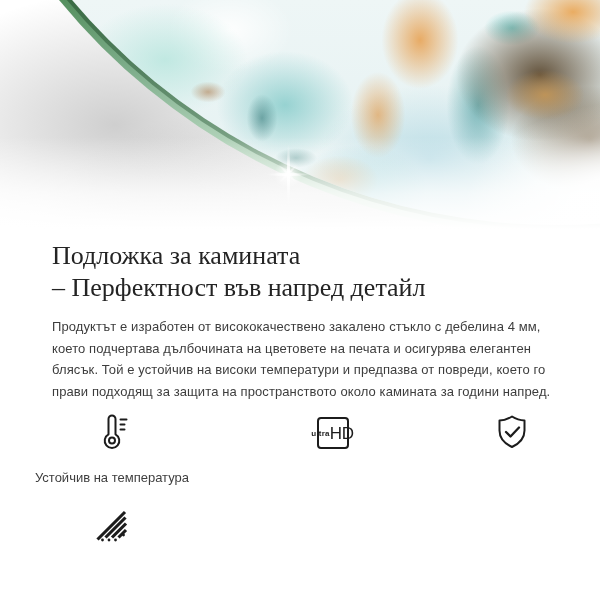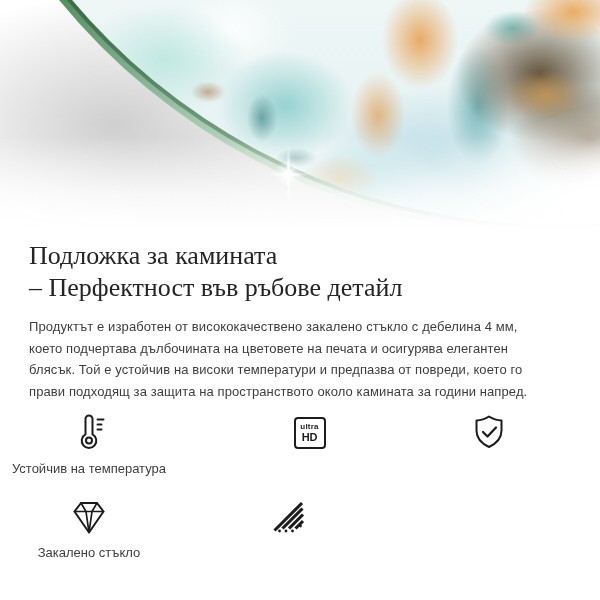--- a/index.html
+++ b/index.html
@@ -47,36 +47,36 @@
     background:linear-gradient(to bottom, rgba(255,255,255,0), #fff 45%, #fff 55%, rgba(255,255,255,0));}
   .sparkle .ray-h{position:absolute;left:-22px;top:-1.5px;width:44px;height:3px;border-radius:50%;
     background:linear-gradient(to right, rgba(255,255,255,0), #fff 45%, #fff 55%, rgba(255,255,255,0));}
   .sparkle .ray-d1,.sparkle .ray-d2{position:absolute;left:-1px;top:-13px;width:2px;height:26px;border-radius:50%;
     background:linear-gradient(to bottom, rgba(255,255,255,0), rgba(255,255,255,.9) 50%, rgba(255,255,255,0));}
   .sparkle .ray-d1{transform:rotate(45deg);} .sparkle .ray-d2{transform:rotate(-45deg);}
   .hero-fade{position:absolute;inset:0;z-index:5;
     background:linear-gradient(to bottom, rgba(255,255,255,0) 58%, rgba(255,255,255,.75) 82%, #fff 97%);}
 
   
-  .content{padding:0 29px;}
+  .content{padding:0 52px;}
   .headline{margin:4px 0 0;font-family:"Liberation Serif","DejaVu Serif",serif;
     font-weight:400;font-size:26px;line-height:32px;color:#242424;}
   .headline span{display:block;}
   .desc{margin:12px 0 8px;width:512px;font-size:13px;line-height:21.5px;color:#3d3d3d;letter-spacing:.1px;}
 
   
   .features{margin-top:7px;display:grid;grid-template-columns:200px 200px 200px;row-gap:18px;justify-items:center;}
   .feature{display:flex;flex-direction:column;align-items:center;}
   .icon-wrap{height:46px;display:flex;align-items:center;justify-content:center;}
-  .feature .label{margin-top:5px;font-size:13px;color:#3e3e3e;}
+  .feature .label{margin-top:14px;font-size:13px;color:#3e3e3e;}
   .icon-stroke{stroke:#1c1c1c;fill:none;stroke-width:2;stroke-linecap:round;stroke-linejoin:round;}
   .uhd-box{width:28px;height:28px;border:2.2px solid #1c1c1c;border-radius:4px;
-    display:flex;flex-direction:column;align-items:center;justify-content:center;color:#1c1c1c;margin-left:41px;}
+    display:flex;align-items:center;justify-content:center;color:#1c1c1c;margin-left:41px;}
   .uhd-top{font-size:8px;font-weight:700;line-height:9px;letter-spacing:.2px;}
-  .uhd-bottom{font-size:11px;font-weight:700;line-height:13px;letter-spacing:-.3px;}
+  .uhd-bottom{font-size:17px;font-weight:400;line-height:13px;letter-spacing:-.3px;}
 </style>
 </head>
 <body>
 
 <div class="page">
 
   <div class="hero">
     <div class="hero-shadow"></div>
     <div class="glass-rim"></div>
     <div class="glass-innerline"></div>
@@ -87,21 +87,21 @@
         <div class="ray-d2"></div>
       <div class="ray-v"></div>
         <div class="ray-h"></div>
     </div>
     <div class="hero-fade"></div>
   </div>
 
   <div class="content">
     <h1 class="headline">
       <span>Подложка за камината</span>
-      <span>– Перфектност във ръбове детайл</span>
+      <span>– Перфектност във напред детайл</span>
     </h1>
     <p class="desc">Продуктът е изработен от висококачествено закалено стъкло с дебелина 4 мм, което подчертава дълбочината на цветовете на печата и осигурява елегантен блясък. Той е устойчив на високи температури и предпазва от повреди, което го прави подходящ за защита на пространството около камината за години напред.</p>
 
     <div class="features" style="margin-left:-40px;width:600px;">
 
       <div class="feature">
         <div class="icon-wrap">
           <svg width="44" height="44" viewBox="0 0 44 44">
             <path class="icon-stroke" d="M25.5 23.3V8a3.5 3.5 0 0 0-7 0v15.3a7.3 7.3 0 1 0 7 0z"></path>
             <circle class="icon-stroke" cx="22" cy="29.5" r="3"></circle>
@@ -122,29 +122,20 @@
 
       <div class="feature">
         <div class="icon-wrap">
           <svg width="44" height="44" viewBox="0 0 44 44">
             <path class="icon-stroke" d="M22 5.5c-4 2.6-8.3 3.9-12.5 4v10c0 7.4 5 13 12.5 16.5 7.5-3.5 12.5-9.1 12.5-16.5v-10C30.3 9.4 26 8.1 22 5.5z"></path>
             <path class="icon-stroke" style="stroke-width:2.3" d="M16 21l4.5 4.5L29 16.5"></path>
           </svg>
         </div>
       </div>
 
-      <div class="feature">
-        <div class="icon-wrap">
-          <svg width="44" height="44" viewBox="0 0 44 44">
-            <path class="icon-stroke" d="M22 37.5 7.5 16.5 14 8h16l6.5 8.5z"></path>
-            <path class="icon-stroke" style="stroke-width:1.7" d="M7.5 16.5h29M14 8l5 8.5L22 37.5M30 8l-5 8.5L22 37.5"></path>
-          </svg>
-        </div>
-        <span class="label">Закалено стъкло</span>
-      </div>
 
       <div class="feature">
         <div class="icon-wrap">
           <svg width="44" height="44" viewBox="0 0 44 44">
             <g stroke="#1c1c1c" stroke-width="3.1" stroke-linecap="butt">
               <path d="M7.5 35.5 35 8"></path>
               <path d="M15.5 33.5 35.5 13.5"></path>
               <path d="M22 33.5 36 19.5"></path>
               <path d="M28.5 33.5l7.5-7.5"></path>
             </g>

